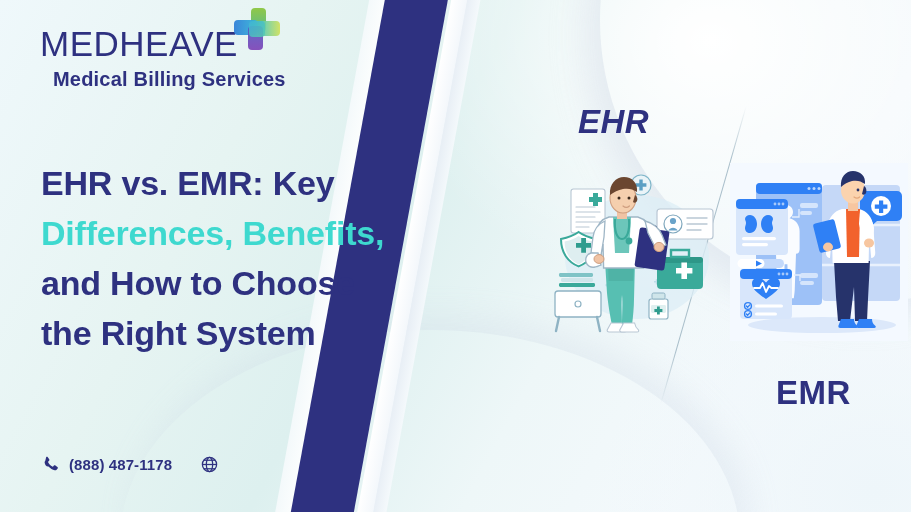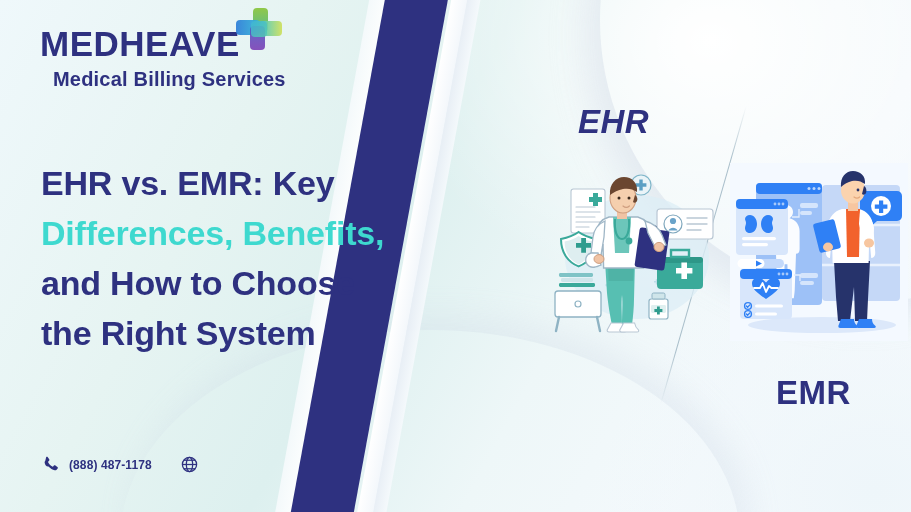--- a/index.html
+++ b/index.html
@@ -59,21 +59,21 @@
     background:linear-gradient(180deg, rgba(176,196,206,0) 0%, rgba(166,188,200,.95) 18%, rgba(166,188,200,.95) 82%, rgba(176,196,206,0) 100%);
     transform:rotate(16deg);
     transform-origin:center;
     z-index:4;
   }
 
   
   .logo { position:absolute; left:40px; top:26px; z-index:10; }
   .logo-row { display:flex; align-items:flex-start; }
   .logo-word {
-    font-size:35px; font-weight:700; letter-spacing:.5px;
+    font-size:35px; font-weight:400; letter-spacing:.5px;
     color:#2e3180; line-height:1; font-family:"Liberation Sans", sans-serif;
   }
   .logo-cross { position:relative; width:46px; height:46px; margin-left:-4px; margin-top:-18px; }
   .logo-cross span { position:absolute; border-radius:4px; }
   .lc1 { left:17px; top:0px;  width:15px; height:24px; background:linear-gradient(180deg,#8cc63f,#52b788); opacity:.95;}
   .lc2 { left:24px; top:13px; width:22px; height:15px; background:linear-gradient(90deg,#3ec6c9,#cfe05a); opacity:.92;}
   .lc3 { left:0px;  top:12px; width:24px; height:15px; background:linear-gradient(90deg,#2f7fd8,#35b7d8); opacity:.94;}
   .lc4 { left:14px; top:18px; width:15px; height:24px; background:linear-gradient(180deg,#4f5bc4,#7b3fb5); opacity:.9;}
   .lc5 { left:15px; top:13px; width:16px; height:16px; background:linear-gradient(135deg,#3fb6d6,#57c9b0); opacity:.85;}
   .logo-sub {
@@ -89,21 +89,21 @@
   .headline div { font-size:34px; line-height:50px; letter-spacing:-.2px; }
   .h-dark { color:#2e3180; font-weight:700; }
   .h-accent { color:#3ed9cf; font-weight:700; }
 
   
   .contacts {
     position:absolute; left:41px; top:455px; z-index:10;
     display:flex; align-items:center; gap:28px;
   }
   .contact-item { display:flex; align-items:center; gap:9px; }
-  .contact-text { font-size:12px; font-weight:700; color:#2e3180; letter-spacing:.1px; }
+  .contact-text { font-size:15px; font-weight:700; color:#2e3180; letter-spacing:.1px; }
   .ic { width:19px; height:19px; display:block; }
 
   
   .label-ehr {
     position:absolute; left:578px; top:103px; z-index:10;
     font-size:33px; font-weight:700; color:#2e3180; letter-spacing:.5px;font-style:italic;
   }
   .label-emr {
     position:absolute; left:776px; top:374px; z-index:10;
     font-size:33px; font-weight:700; color:#2e3180; letter-spacing:.5px;

